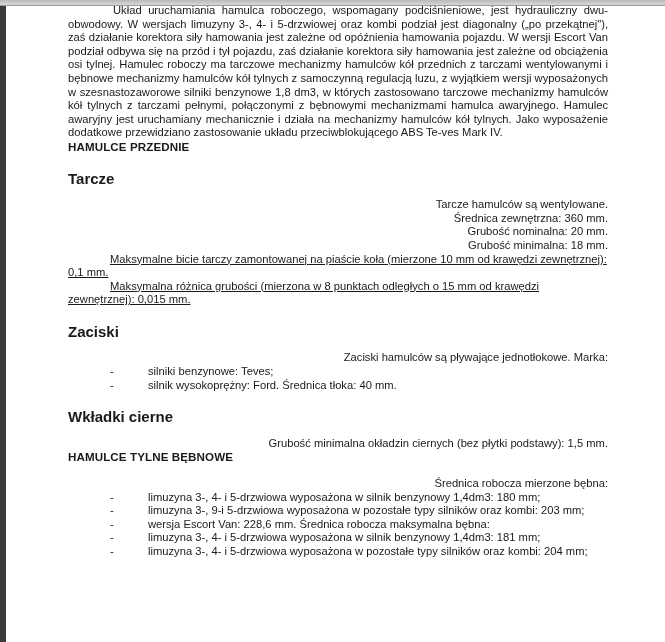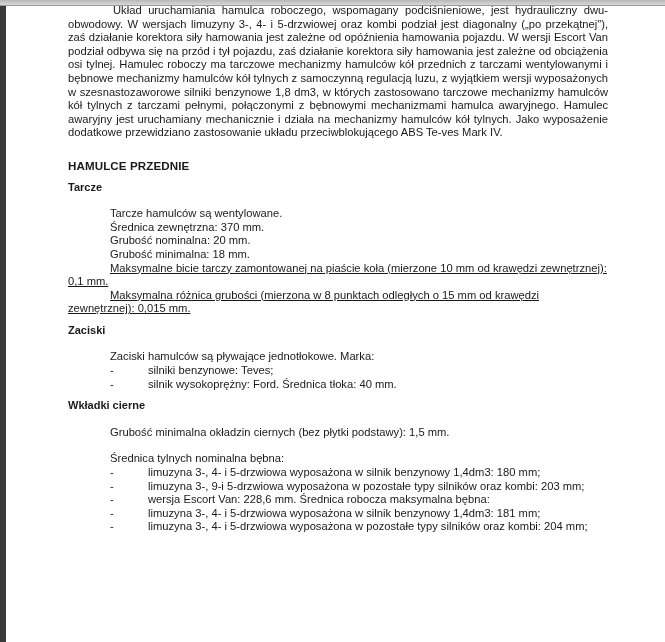--- a/index.html
+++ b/index.html
@@ -25,27 +25,27 @@
     }
     .cut-heading {
       font-size: 11.5px; font-weight: bold; color: #222; height: 12px;
       letter-spacing: 0.3px;
     }
     .intro {
       text-align: justify;
       text-indent: 45px;
     }
     .h1 {
-      font-weight: bold; font-size: 11.6px; margin-top: 19px; letter-spacing: 0.1px;
+      font-weight: bold; font-size: 11.6px; letter-spacing: 0.1px;
     }
     .h2 {
-      font-weight: bold; font-size: 11px; margin-top: 8px;
+      font-weight: bold; font-size: 15px; margin-top: 18px;
     }
     .block { margin-top: 13px; }
-    .line { padding-left: 42px; white-space: nowrap; }
+    .line { padding-left: 42px; white-space: nowrap; text-align: right; }
     .para {
       text-indent: 42px; text-align: left; text-decoration: underline;
     }
     .bullet { display: flex; padding-left: 42px; white-space: nowrap; }
     .bullet .dash { width: 38px; }
   </style>
 </head>
 <body>
 
 <div class="left-strip"></div>
@@ -53,21 +53,21 @@
 
 <div class="page">
   <div class="cut-heading">OPIS KONSTRUKCJI</div>
   <div class="intro">Układ uruchamiania hamulca roboczego, wspomagany podciśnieniowe, jest hydrauliczny dwu-obwodowy. W wersjach limuzyny 3-, 4- i 5-drzwiowej oraz kombi podział jest diagonalny („po przekątnej"), zaś działanie korektora siły hamowania jest zależne od opóźnienia hamowania pojazdu. W wersji Escort Van podział odbywa się na przód i tył pojazdu, zaś działanie korektora siły hamowania jest zależne od obciążenia osi tylnej. Hamulec roboczy ma tarczowe mechanizmy hamulców kół przednich z tarczami wentylowanymi i bębnowe mechanizmy hamulców kół tylnych z samoczynną regulacją luzu, z wyjątkiem wersji wyposażonych w szesnastozaworowe silniki benzynowe 1,8 dm3, w których zastosowano tarczowe mechanizmy hamulców kół tylnych z tarczami pełnymi, połączonymi z bębnowymi mechanizmami hamulca awaryjnego. Hamulec awaryjny jest uruchamiany mechanicznie i działa na mechanizmy hamulców kół tylnych. Jako wyposażenie dodatkowe przewidziano zastosowanie układu przeciwblokującego ABS Te-ves Mark IV.</div>
 
   <div class="h1">HAMULCE PRZEDNIE</div>
 
   <div class="h2">Tarcze</div>
   <div class="block">
     <div class="line">Tarcze hamulców są wentylowane.</div>
-    <div class="line">Średnica zewnętrzna: 370 mm.</div>
+    <div class="line">Średnica zewnętrzna: 360 mm.</div>
     <div class="line">Grubość nominalna: 20 mm.</div>
     <div class="line">Grubość minimalna: 18 mm.</div>
     <div class="para">Maksymalne bicie tarczy zamontowanej na piaście koła (mierzone 10 mm od krawędzi zewnętrznej): 0,1 mm.</div>
     <div class="para">Maksymalna różnica grubości (mierzona w 8 punktach odległych o 15 mm od krawędzi zewnętrznej): 0,015 mm.</div>
   </div>
 
   <div class="h2">Zaciski</div>
   <div class="block">
     <div class="line">Zaciski hamulców są pływające jednotłokowe. Marka:</div>
     <div class="bullet">
@@ -78,23 +78,24 @@
       <span class="dash">-</span>
       <span>silnik wysokoprężny: Ford. Średnica tłoka: 40 mm.</span>
     </div>
   </div>
 
   <div class="h2">Wkładki cierne</div>
   <div class="block">
     <div class="line">Grubość minimalna okładzin ciernych (bez płytki podstawy): 1,5 mm.</div>
   </div>
 
+  <div class="h1">HAMULCE TYLNE BĘBNOWE</div>
 
   <div class="block">
-    <div class="line">Średnica tylnych nominalna bębna:</div>
+    <div class="line">Średnica robocza mierzone bębna:</div>
     <div class="bullet">
       <span class="dash">-</span>
       <span>limuzyna 3-, 4- i 5-drzwiowa wyposażona w silnik benzynowy 1,4dm3: 180 mm;</span>
     </div>
     <div class="bullet">
       <span class="dash">-</span>
       <span>limuzyna 3-, 9-i 5-drzwiowa wyposażona w pozostałe typy silników oraz kombi: 203 mm;</span>
     </div>
     <div class="bullet">
       <span class="dash">-</span>

